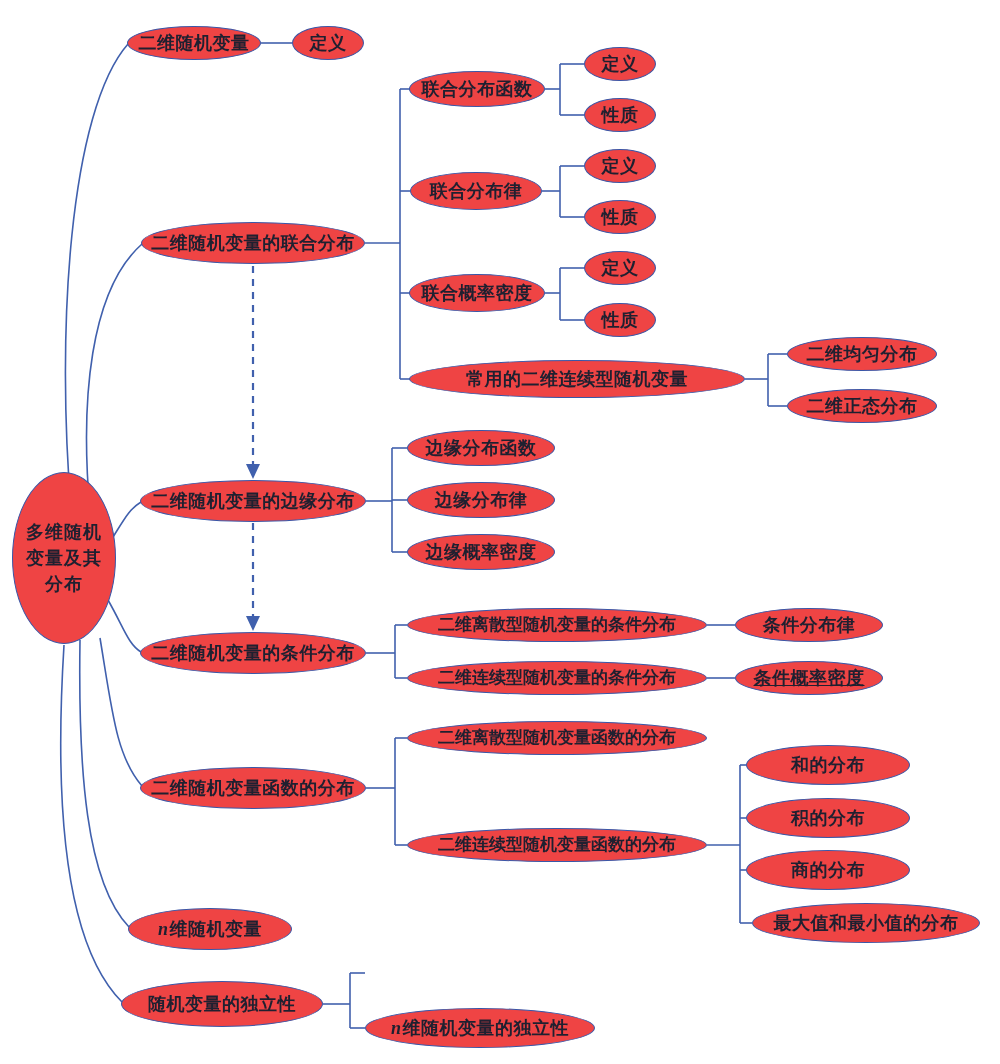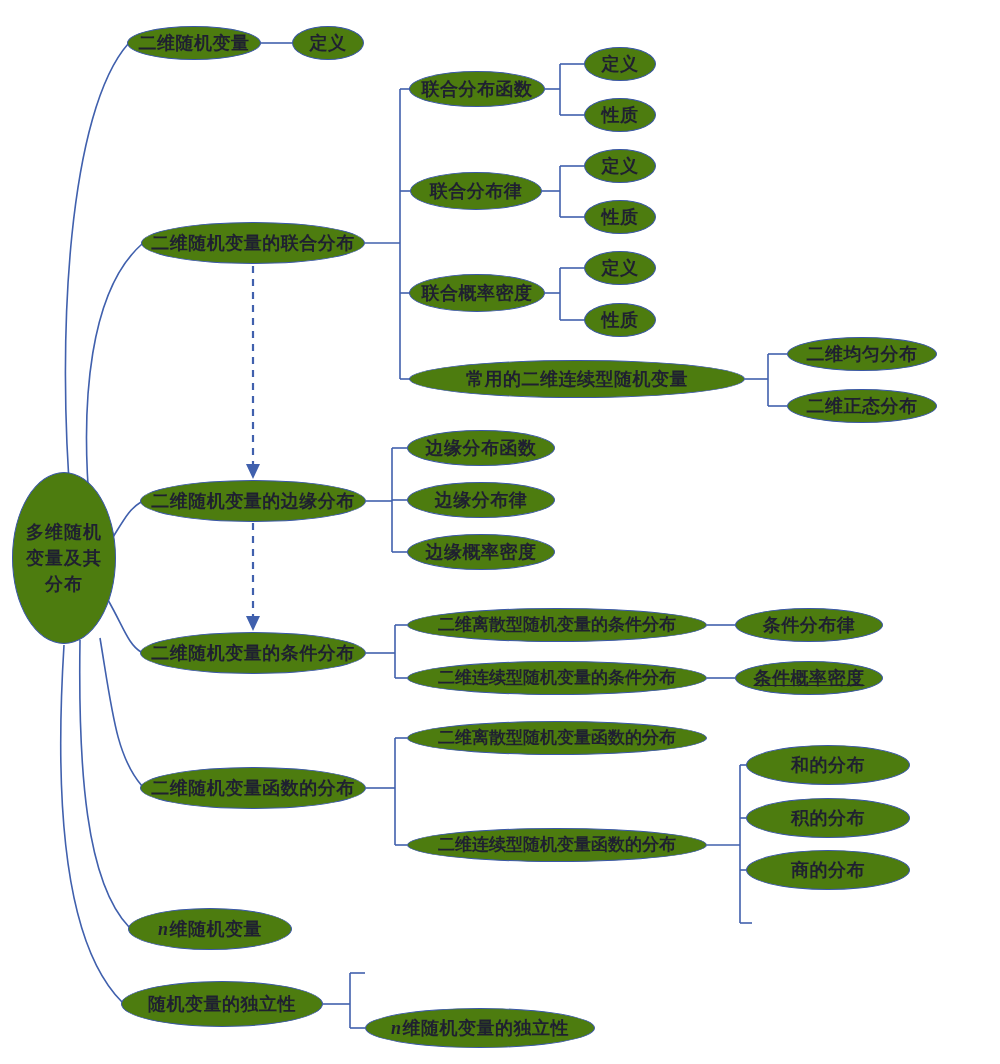--- a/index.html
+++ b/index.html
@@ -19,21 +19,21 @@
   svg.connectors{position:absolute;left:0;top:0;width:1000px;height:1064px;}
   svg.connectors path, svg.connectors line, svg.connectors polyline{
     fill:none;stroke:var(--line-color);stroke-width:1.6;
   }
   svg.connectors .dashed{stroke-dasharray:7 6;stroke-width:2.2;}
   svg.connectors .arrowhead{fill:var(--line-color);stroke:none;}
   .node{
     position:absolute;box-sizing:border-box;
     border:1.8px solid var(--node-border);
     border-radius:50%;
-    background:#4d7c0f;
+    background:#ef4444;
     display:flex;align-items:center;justify-content:center;
     text-align:center;
     color:var(--text-color);
     font-weight:bold;
     font-size:18px;
     line-height:1.25;
     white-space:nowrap;
     letter-spacing:0.5px;
   }
   .node .it{font-style:italic;font-weight:bold;margin-right:1px;}
@@ -220,20 +220,23 @@
     </div>
   <div class="node" style="left:746px;top:745px;width:164px;height:40px;">
       <span>和的分布</span>
     </div>
   <div class="node" style="left:746px;top:798px;width:164px;height:40px;">
       <span>积的分布</span>
     </div>
   <div class="node" style="left:746px;top:850px;width:164px;height:40px;">
       <span>商的分布</span>
     </div>
+  <div class="node" style="left:752px;top:903px;width:228px;height:40px;">
+      <span>最大值和最小值的分布</span>
+    </div>
 
   <div class="node" style="left:128px;top:908px;width:164px;height:42px;">
       <span><span class="it">n</span><span>维随机变量</span></span>
     </div>
 
   <div class="node" style="left:121px;top:981px;width:202px;height:46px;">
       <span>随机变量的独立性</span>
     </div>
   <div class="node" style="left:365px;top:1008px;width:230px;height:40px;">
       <span><span class="it">n</span><span>维随机变量的独立性</span></span>

